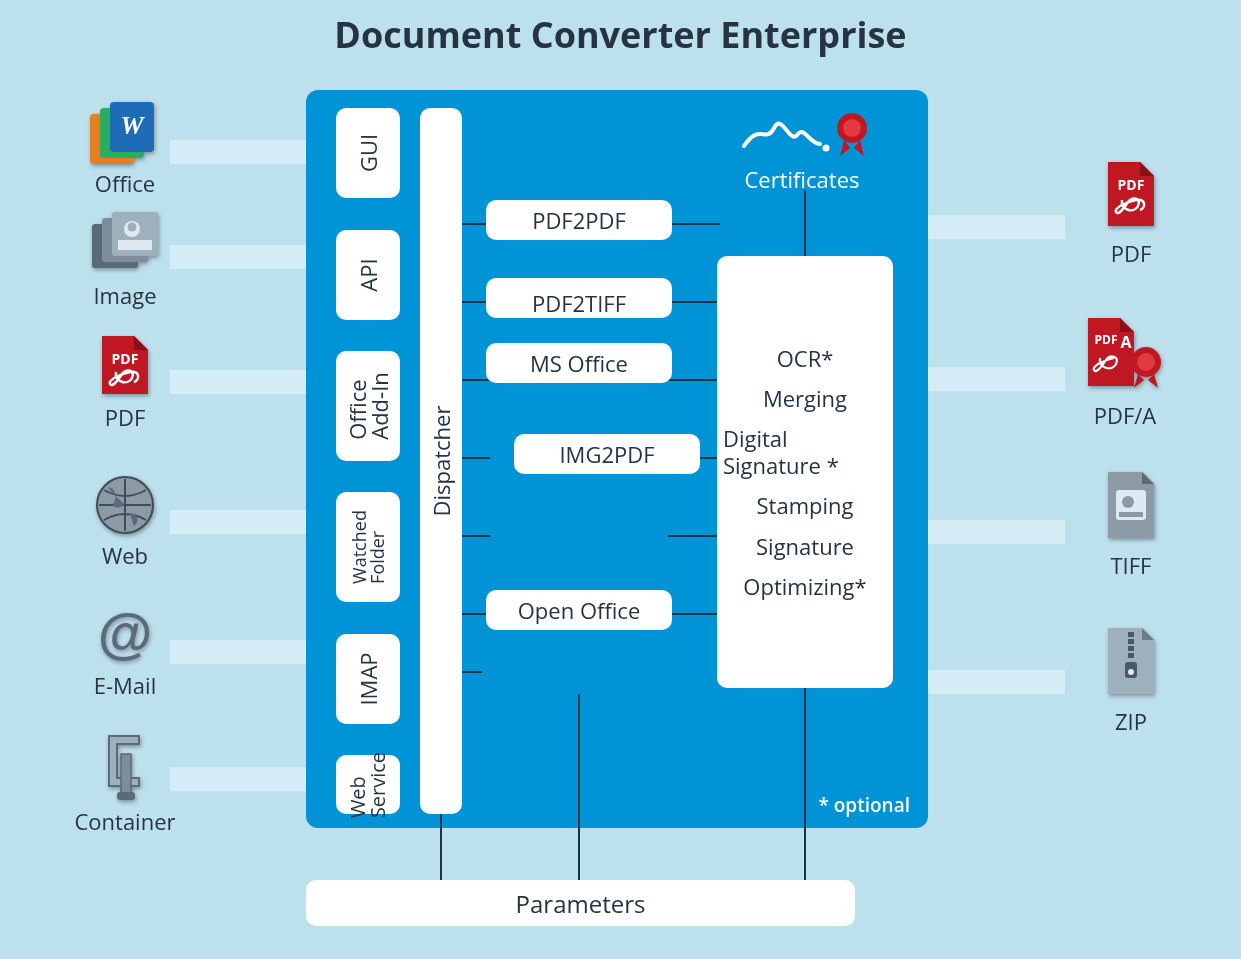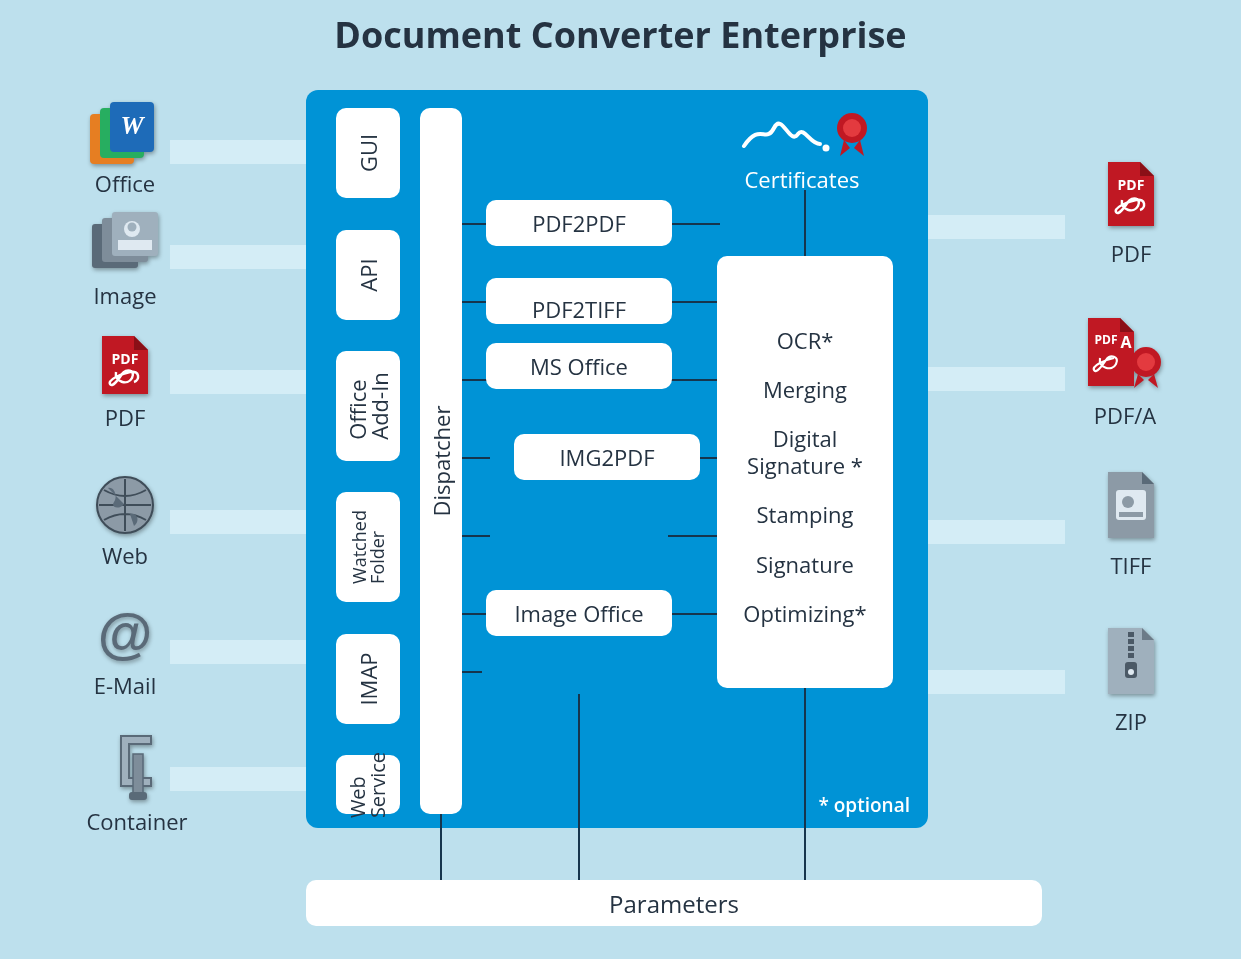--- a/index.html
+++ b/index.html
@@ -59,35 +59,35 @@
   #gui{top:18px;}
   #api{top:140px;}
   #addin{top:261px; height:110px;}
   #addin .vlabel{line-height:1.0;}
   #wfolder{top:402px; height:110px;}
   #wfolder .vlabel{font-size:18px; line-height:1.0;}
   #imap{top:544px; height:90px;}
   #websvc{top:665px; height:59px;}
   #websvc .vlabel{font-size:20px; line-height:1.0;}
   
-  .conv{left:180px; width:186px; height:46px;}
+  .conv{left:180px; width:186px; height:40px;}
   #c0{top:110px;}
   #c1{top:188px;align-items:flex-end;}
   #c2{top:253px;justify-content:center;}
   #c3{top:344px;margin-left:28px;}
   #c4{top:422px;}
   #c5{top:500px;}
   #c6{top:558px; width:202px; left:172px;}
   
   #proc{
     left:411px; top:166px; width:176px; height:432px;
     flex-direction:column; gap:14px; font-size:22px;
     padding:20px 6px;
   }
-  #proc span{display:block; text-align:center; line-height:1.2;margin-top:9px;}
+  #proc span{display:block; text-align:left; line-height:1.2;}
   .optional-note{position:absolute; right:18px; bottom:10px; color:#fff; font-size:19px; font-weight:600;}
   .cert-label{position:absolute; left:396px; top:74px; width:200px; text-align:center; font-size:22px; color:#fff;}
   .cert-icon{position:absolute; left:434px; top:14px;}
 
   
   .input-item{position:absolute; width:130px; text-align:center;}
   .input-item .lbl{font-size:22px; margin-top:4px;}
   
   .output-item{position:absolute; width:130px; text-align:center;}
   .output-item .lbl{font-size:22px; margin-top:8px;}
@@ -97,21 +97,21 @@
   
   .cout{position:absolute; height:24px; background:var(--connector-out); z-index:0;}
 
   
   .thin{position:absolute; background:var(--thin);}
 
   
   #parameters{
     position:absolute;
     left:306px; top:880px;
-    width:736px; height:46px;
+    width:549px; height:46px;
     background:var(--box-bg);
     border-radius:10px;
     display:flex; align-items:center; justify-content:center;
     font-size:24px;
   }
 
   
   svg{display:block; margin:0 auto;}
   .icon-shadow{filter:drop-shadow(1px 2px 2px rgba(0,0,0,.35));}
 </style>
@@ -204,21 +204,21 @@
   <div id="c1" class="box conv">
       <span>PDF2TIFF</span>
     </div>
   <div id="c2" class="box conv">
       <span>MS Office</span>
     </div>
   <div id="c3" class="box conv">
       <span>IMG2PDF</span>
     </div>
   <div id="c5" class="box conv">
-      <span>Image Office</span>
+      <span>Open Office</span>
     </div>
 
   <div id="proc" class="box">
     <span>OCR*</span>
     <span>Merging</span>
     <span>Digital Signature *</span>
     <span>Stamping</span>
     <span>Signature</span>
     <span>Optimizing*</span>
   </div>
@@ -270,21 +270,21 @@
   <div class="lbl">Web</div>
 </div>
 
 <div class="input-item" style="left:60px; top:604px;">
   <svg class="icon-shadow" width="64" height="62">
     <text x="32" y="48" font-size="56" font-weight="700" fill="#5a6a78" text-anchor="middle" font-family="Arial">@</text>
   </svg>
   <div class="lbl">E-Mail</div>
 </div>
 
-<div class="input-item" style="left:72px; top:730px;">
+<div class="input-item" style="left:60px; top:730px;">
   <svg class="icon-shadow" width="52" height="72">
     <path d="M10 6 H40 V14 H18 V48 H40 V56 H10 Z" fill="#9fb0bd" stroke="#5a6a78" stroke-width="2"></path>
     <rect x="22" y="24" width="10" height="40" fill="#7e8d9a" stroke="#5a6a78" stroke-width="1.5"></rect>
     <rect x="18" y="62" width="18" height="8" rx="3" fill="#5a6a78"></rect>
   </svg>
   <div class="lbl">Container</div>
 </div>
 
 <div class="output-item" style="left:1066px; top:160px;">
   <svg class="icon-shadow" width="58" height="70">

